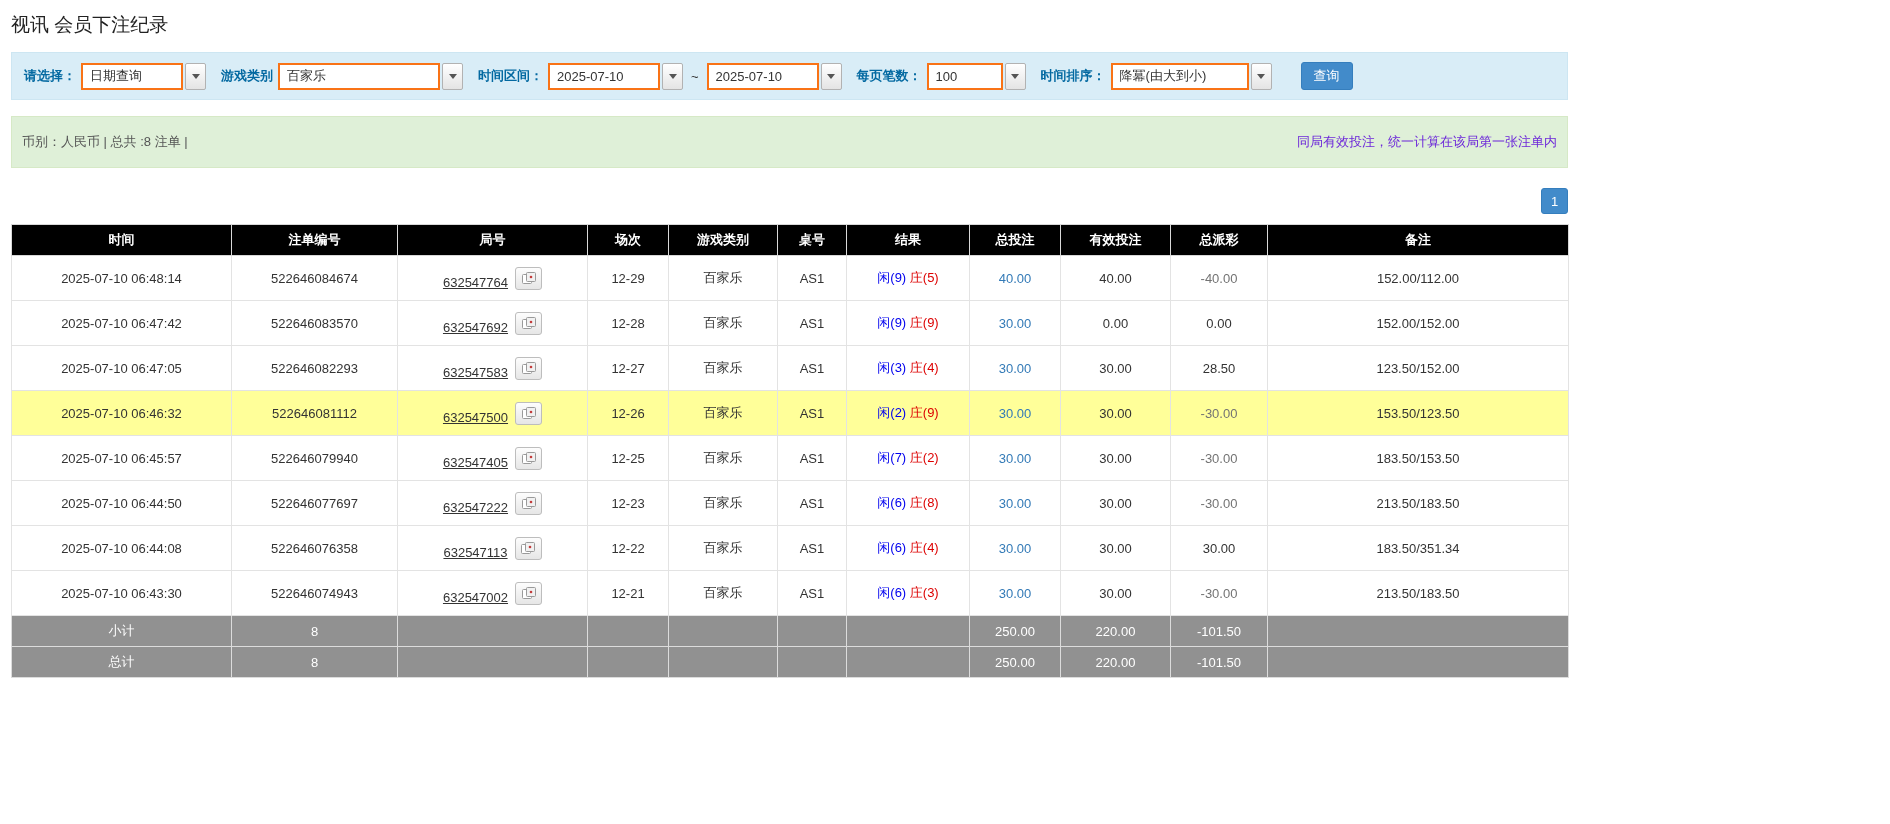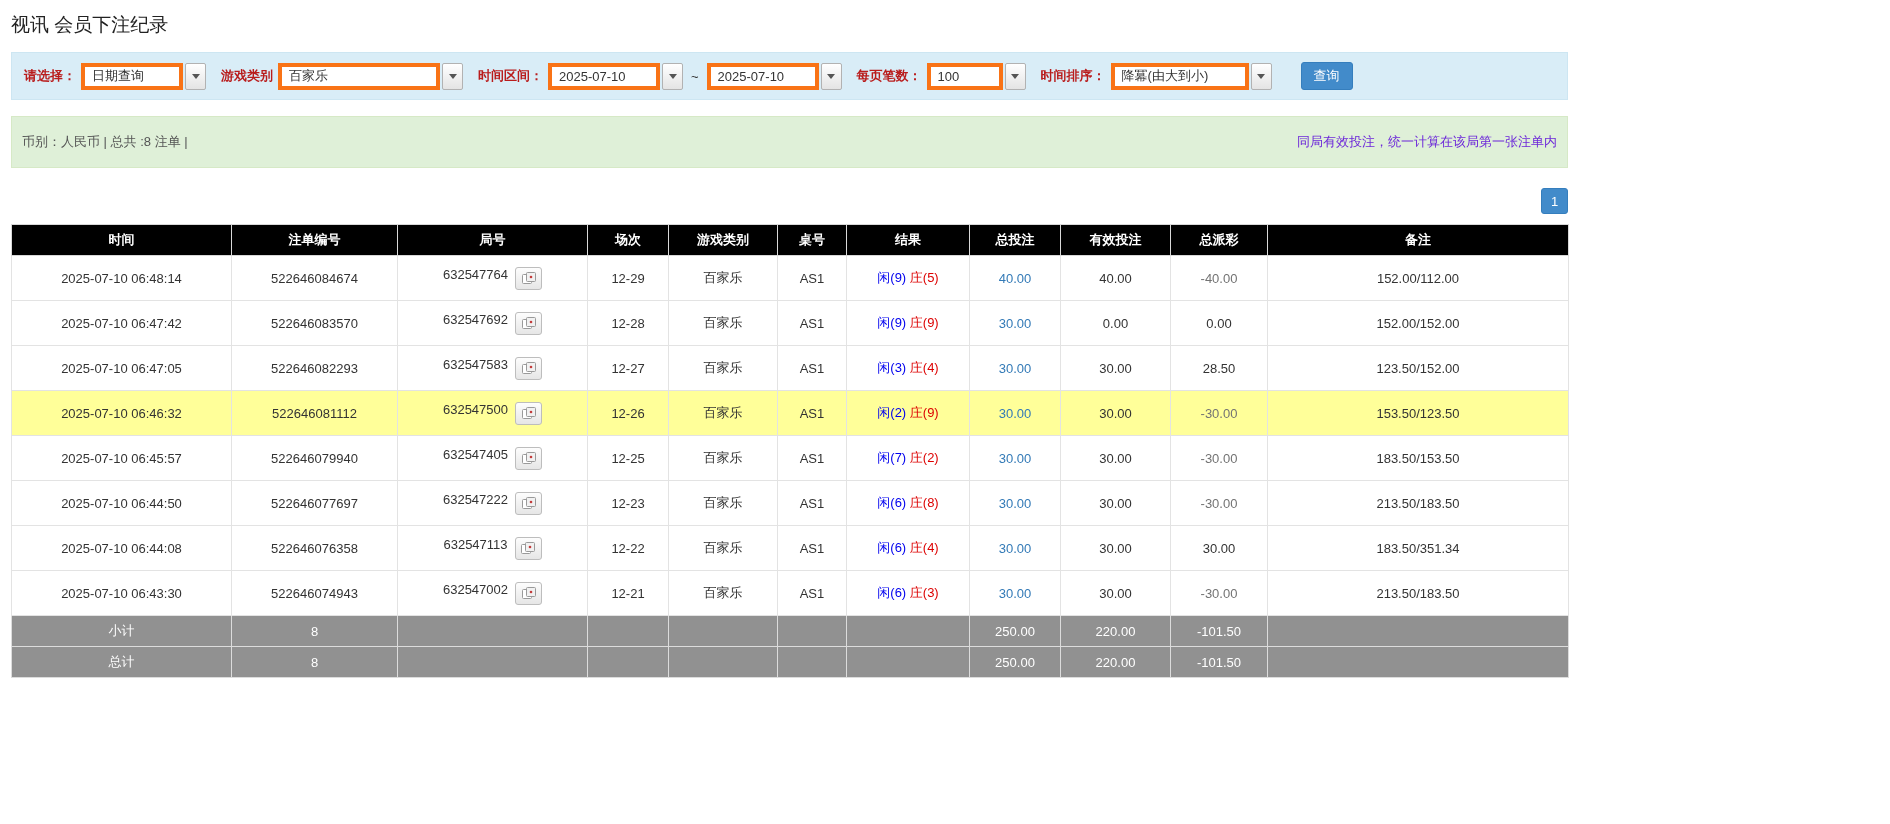--- a/index.html
+++ b/index.html
@@ -10,25 +10,25 @@
   }
   .content { width: 1557px; margin: 12px 0 0 11px; }
 
   .page-title { font-size: 19px; font-weight: 500; color: #222; margin-bottom: 14px; }
 
   
   .filter-bar {
     background: #d9edf7; border: 1px solid #cde6f2;
     padding: 9px 10px; display: flex; align-items: center; gap: 5px;
   }
-  .flabel { font-size: 13px; color: #b91c1c; font-weight: bold; white-space: nowrap; margin-left: 10px; }
+  .flabel { font-size: 13px; color: #0369a1; font-weight: bold; white-space: nowrap; margin-left: 10px; }
   .flabel.first { margin-left: 2px; }
   .combo { display: inline-flex; align-items: center; }
   .combo input {
-    height: 27px; border: 4px solid #f97316; background: #fff;
+    height: 27px; border: 2px solid #f97316; background: #fff;
     padding: 0 7px; font-size: 13px; color: #333; font-family: inherit;
   }
   .combo-btn {
     width: 21px; height: 27px; margin-left: 2px; border: 1px solid #b2b2b2;
     background: linear-gradient(#ffffff, #e4e4e4); border-radius: 2px;
     display: inline-flex; align-items: center; justify-content: center; cursor: pointer;
   }
   .caret {
     width: 0; height: 0;
     border-left: 4px solid transparent; border-right: 4px solid transparent;
@@ -72,21 +72,21 @@
     color: #333; background: #fff; overflow: hidden;
   }
   .records tr.highlighted td { background: #ffff99; }
   .records tr.summary-row td {
     background: #919191; color: #fff; height: 31px; border-color: #dcdcdc;
   }
   .neg { color: #737373; }
   .bet-link { color: #337ab7; text-decoration: none; cursor: pointer; }
   .res-player { color: #0000ee; }
   .res-banker { color: #dd0000; }
-  .round-wrap { display: inline-flex; align-items: flex-start; }
+  .round-wrap { display: inline-flex; align-items: flex-end; text-decoration: underline; }
   .icon-btn {
     width: 27px; height: 23px; margin-left: 7px;
     border: 1px solid #bdbdbd; border-radius: 3px;
     background: linear-gradient(#fdfdfd, #e6e6e6);
     display: inline-flex; align-items: center; justify-content: center; cursor: pointer;
   }
 </style>
 </head>
 <body>
 

